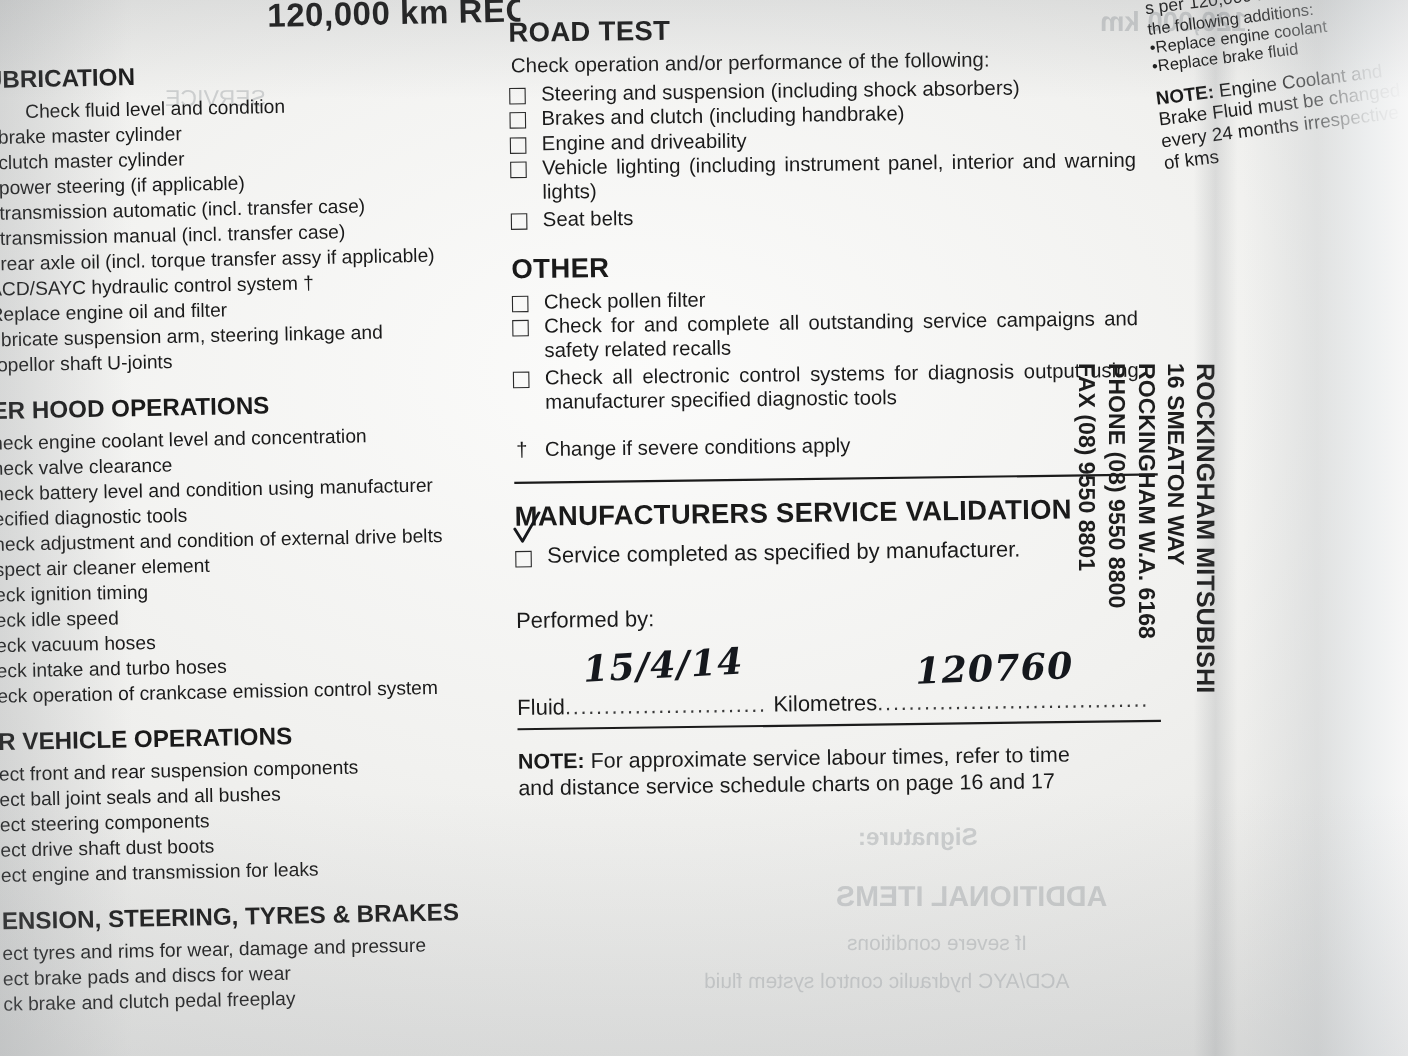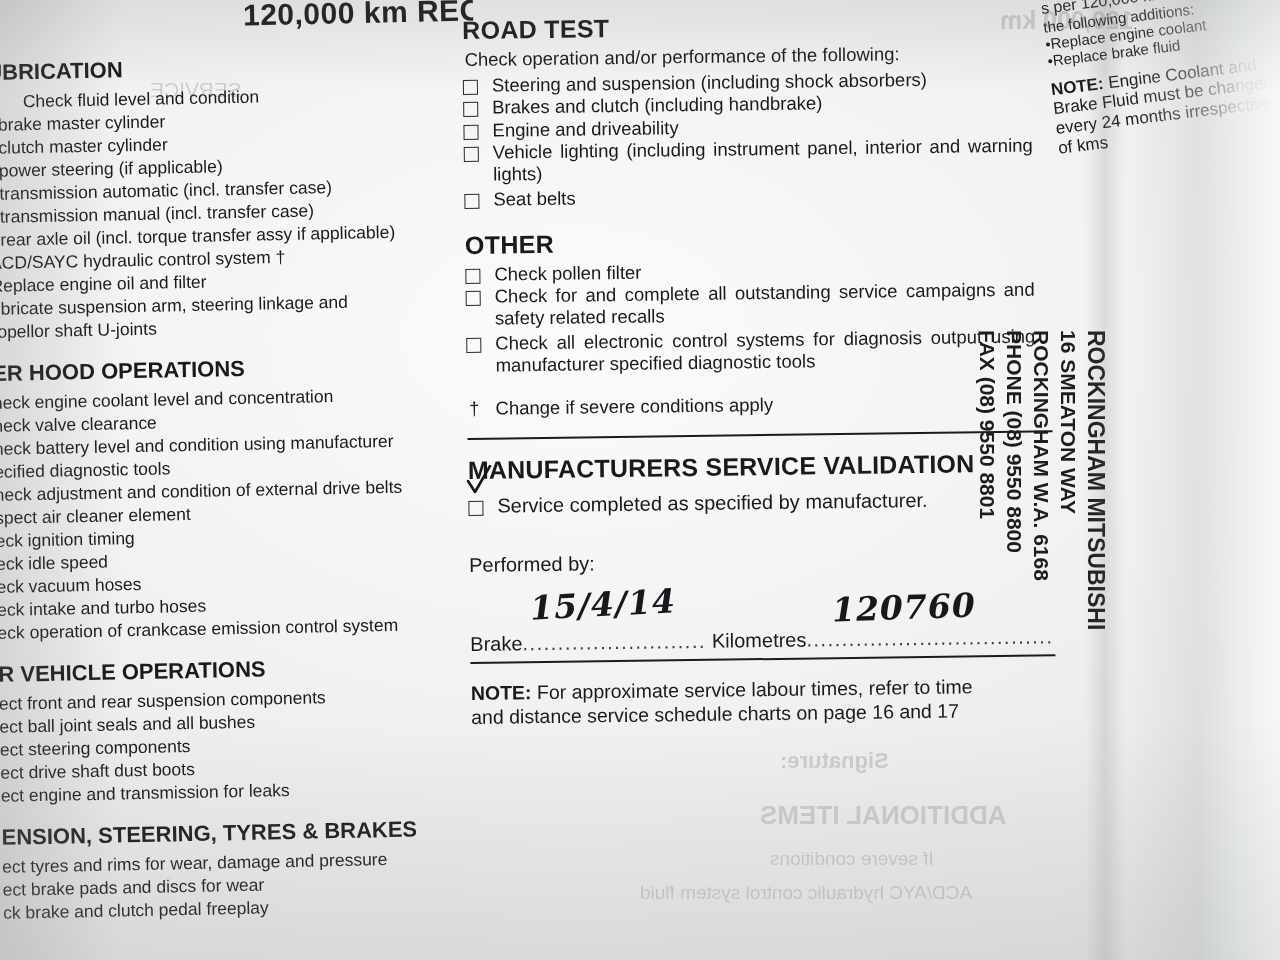--- a/index.html
+++ b/index.html
@@ -352,21 +352,21 @@
       <span class="chk-box"></span>
       <span class="chk-label" style="font-size:20px;">Service completed as specified by manufacturer.</span>
     </div>
 
     <div class="perf">
       <span>Performed by:</span>
       <span></span>
     </div>
 
     <div class="date-row">
-      <span>Brake</span>
+      <span>Fluid</span>
       <span class="dots">..........................</span>
       <span style="margin-left:6px;">Kilometres</span>
       <span class="dots">...................................</span>
     </div>
 
     <div class="rule thin" style="margin-top:6px;"></div>
 
     <div class="note-blk">
       <b>NOTE:</b>
       <span>For approximate service labour times, refer to time</span><br>

